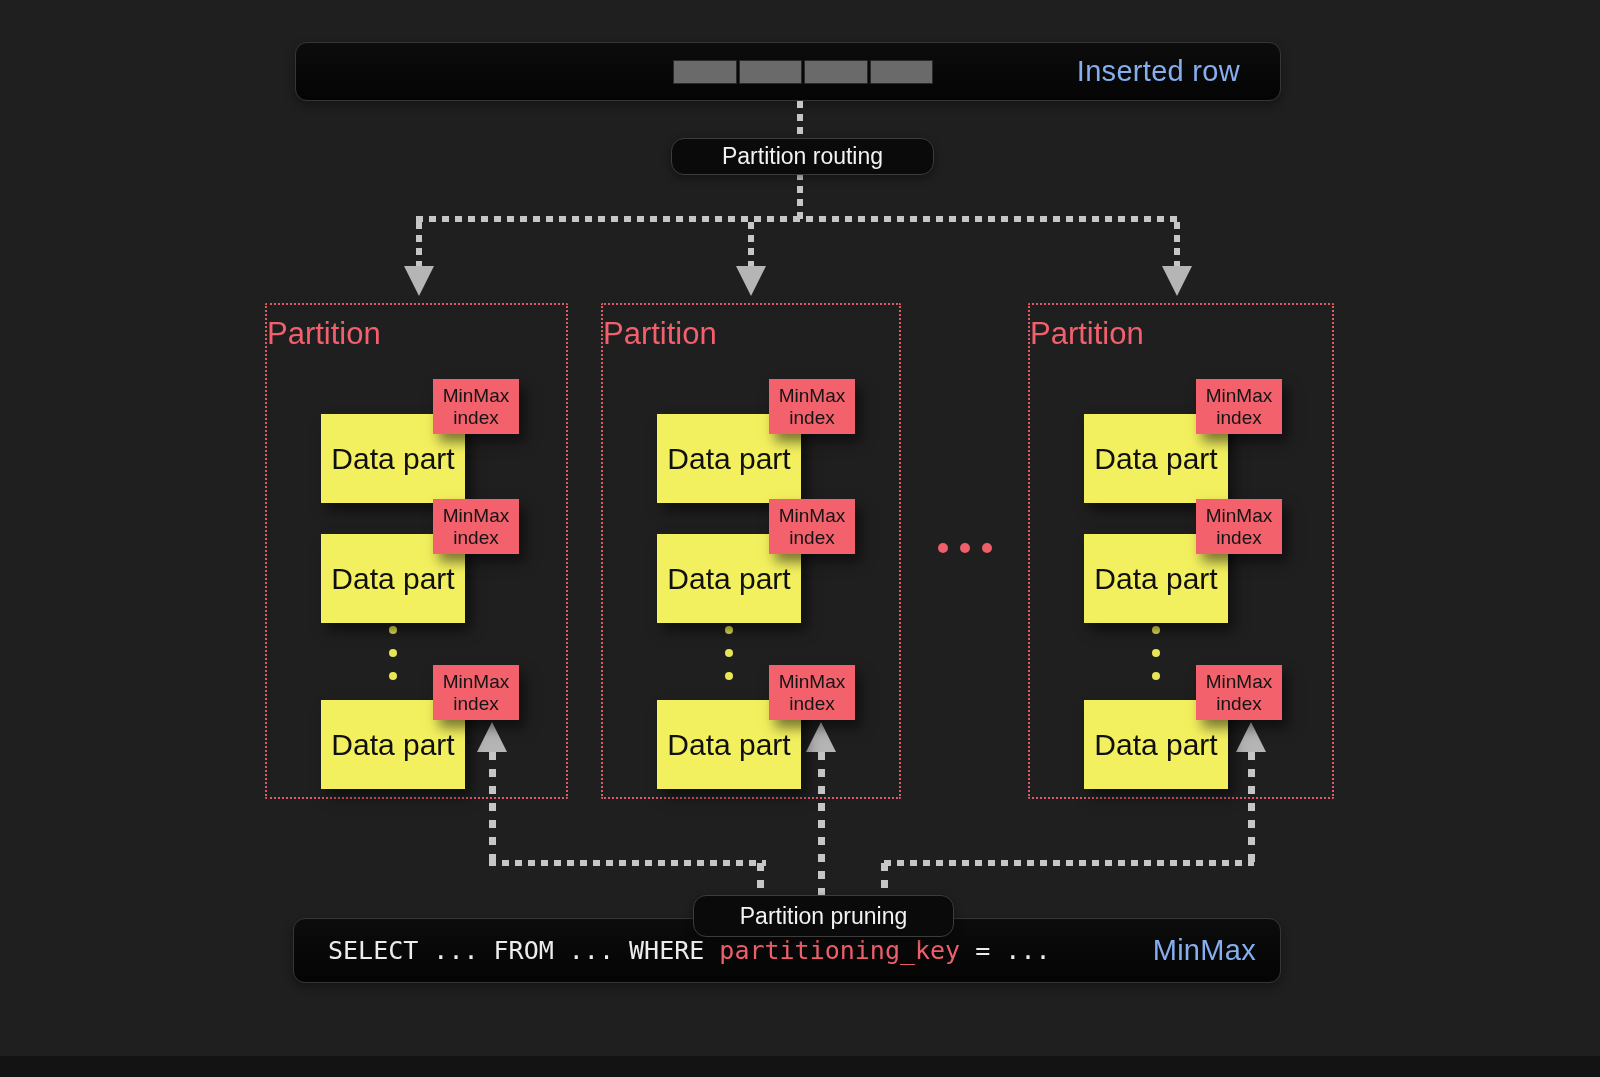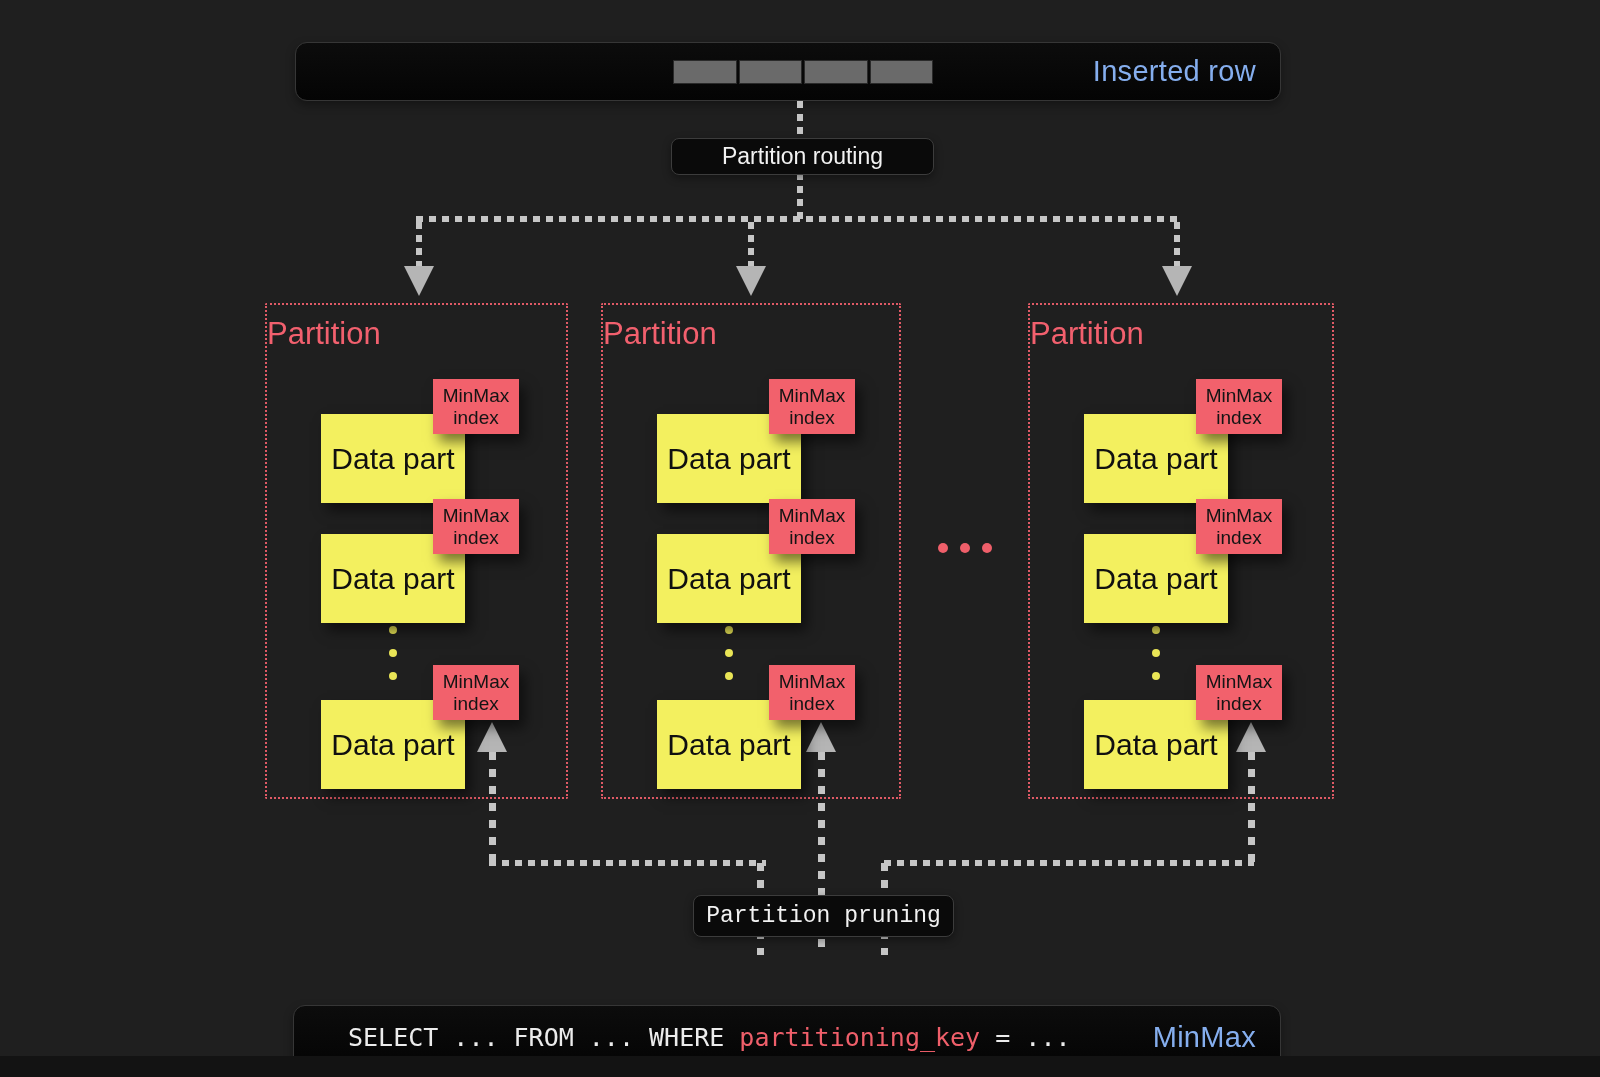--- a/index.html
+++ b/index.html
@@ -7,35 +7,35 @@
     position:relative;width:1600px;height:1077px;overflow:hidden;
     background:#1f1f1f;font-family:"Liberation Sans",sans-serif;
   }
   
   .panel{
     position:absolute;background:linear-gradient(#0c0c0c,#040404);
     border:1px solid #363636;border-radius:12px;
     box-shadow:0 4px 10px rgba(0,0,0,.35);
     display:flex;align-items:center;
   }
-  .panel-inserted{left:295px;top:42px;width:986px;height:59px;justify-content:flex-end;padding-right:24px;box-sizing:border-box;}
-  .panel-query{left:293px;top:1005px;width:988px;height:65px;padding:0 24px 0 54px;box-sizing:border-box;}
+  .panel-inserted{left:295px;top:42px;width:986px;height:59px;justify-content:flex-end;padding-right:40px;box-sizing:border-box;}
+  .panel-query{left:293px;top:918px;width:988px;height:65px;padding:0 24px 0 34px;box-sizing:border-box;}
   .blue-label{color:#85aeee;font-size:29px;letter-spacing:.3px;}
   
   .row-cells{position:absolute;left:673px;top:60px;width:260px;height:24px;display:flex;}
   .row-cell{flex:1;background:#6a6a6a;border:1px solid #2a2a2a;margin-right:2px;}
   .row-cell:last-child{margin-right:0;}
   
   .pill{
-    position:absolute;background:#0a0a0a;border:1px solid #3c3c3c;border-radius:8px;
+    position:absolute;background:#0a0a0a;border:1px solid #3c3c3c;border-radius:13px;
     color:#f2f2f2;font-size:23px;display:flex;align-items:center;justify-content:center;
     box-shadow:0 3px 8px rgba(0,0,0,.4);z-index:6;text-align:center;
   }
   .pill-routing{left:671px;top:138px;width:261px;height:35px;}
-  .pill-pruning{left:693px;top:895px;width:259px;height:40px;font-family:Liberation Mono, monospace;}
+  .pill-pruning{left:693px;top:895px;width:259px;height:40px;}
   
   .hdot{position:absolute;height:6px;background:repeating-linear-gradient(90deg,#c6c6c6 0 7px,transparent 7px 13px);}
   .vdot{position:absolute;width:6px;background:repeating-linear-gradient(180deg,#c6c6c6 0 7px,transparent 7px 13px);}
   .vdot-lg{position:absolute;width:7px;background:repeating-linear-gradient(180deg,#c6c6c6 0 8px,transparent 8px 17px);}
   .arrow-down{position:absolute;width:0;height:0;border-left:15px solid transparent;border-right:15px solid transparent;border-top:30px solid #b5b5b5;}
   .arrow-up{position:absolute;width:0;height:0;border-left:15px solid transparent;border-right:15px solid transparent;border-bottom:30px solid #b5b5b5;}
   
   .partition{
     position:absolute;top:303px;height:496px;border:2px dotted #e05a66;border-radius:2px;
     box-sizing:border-box;

